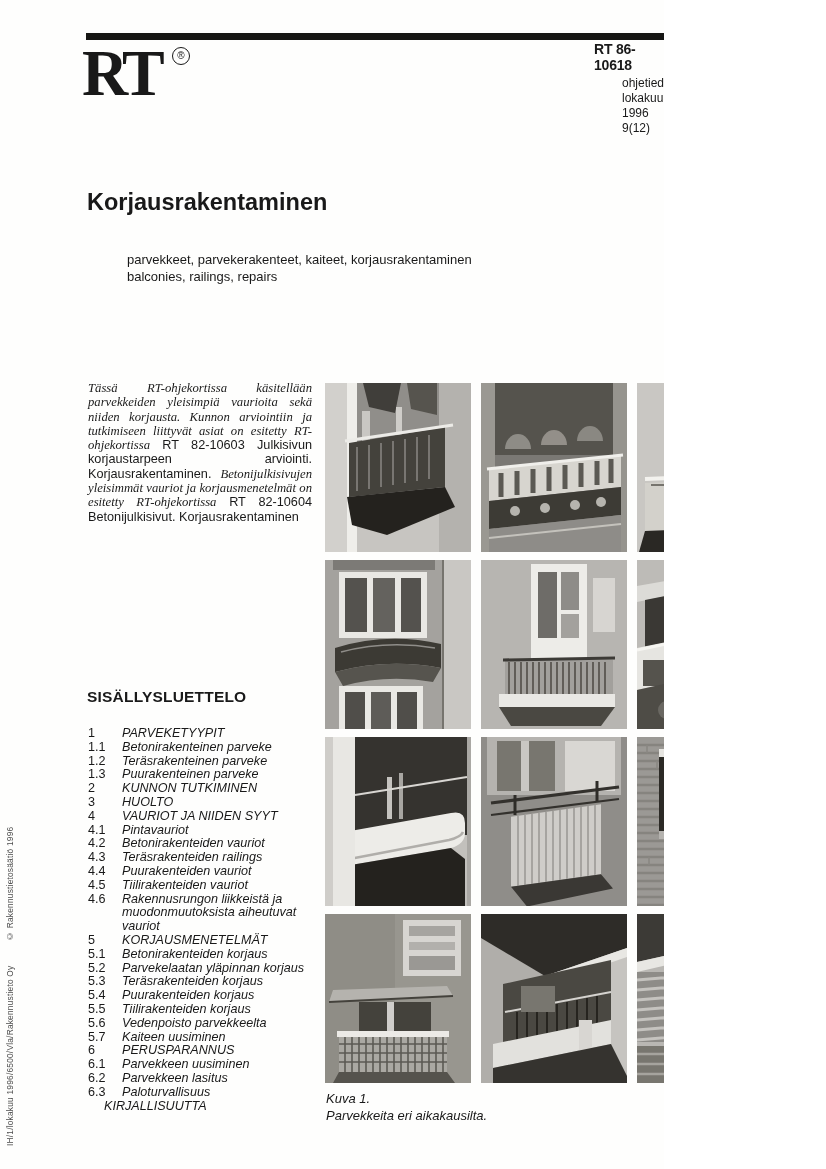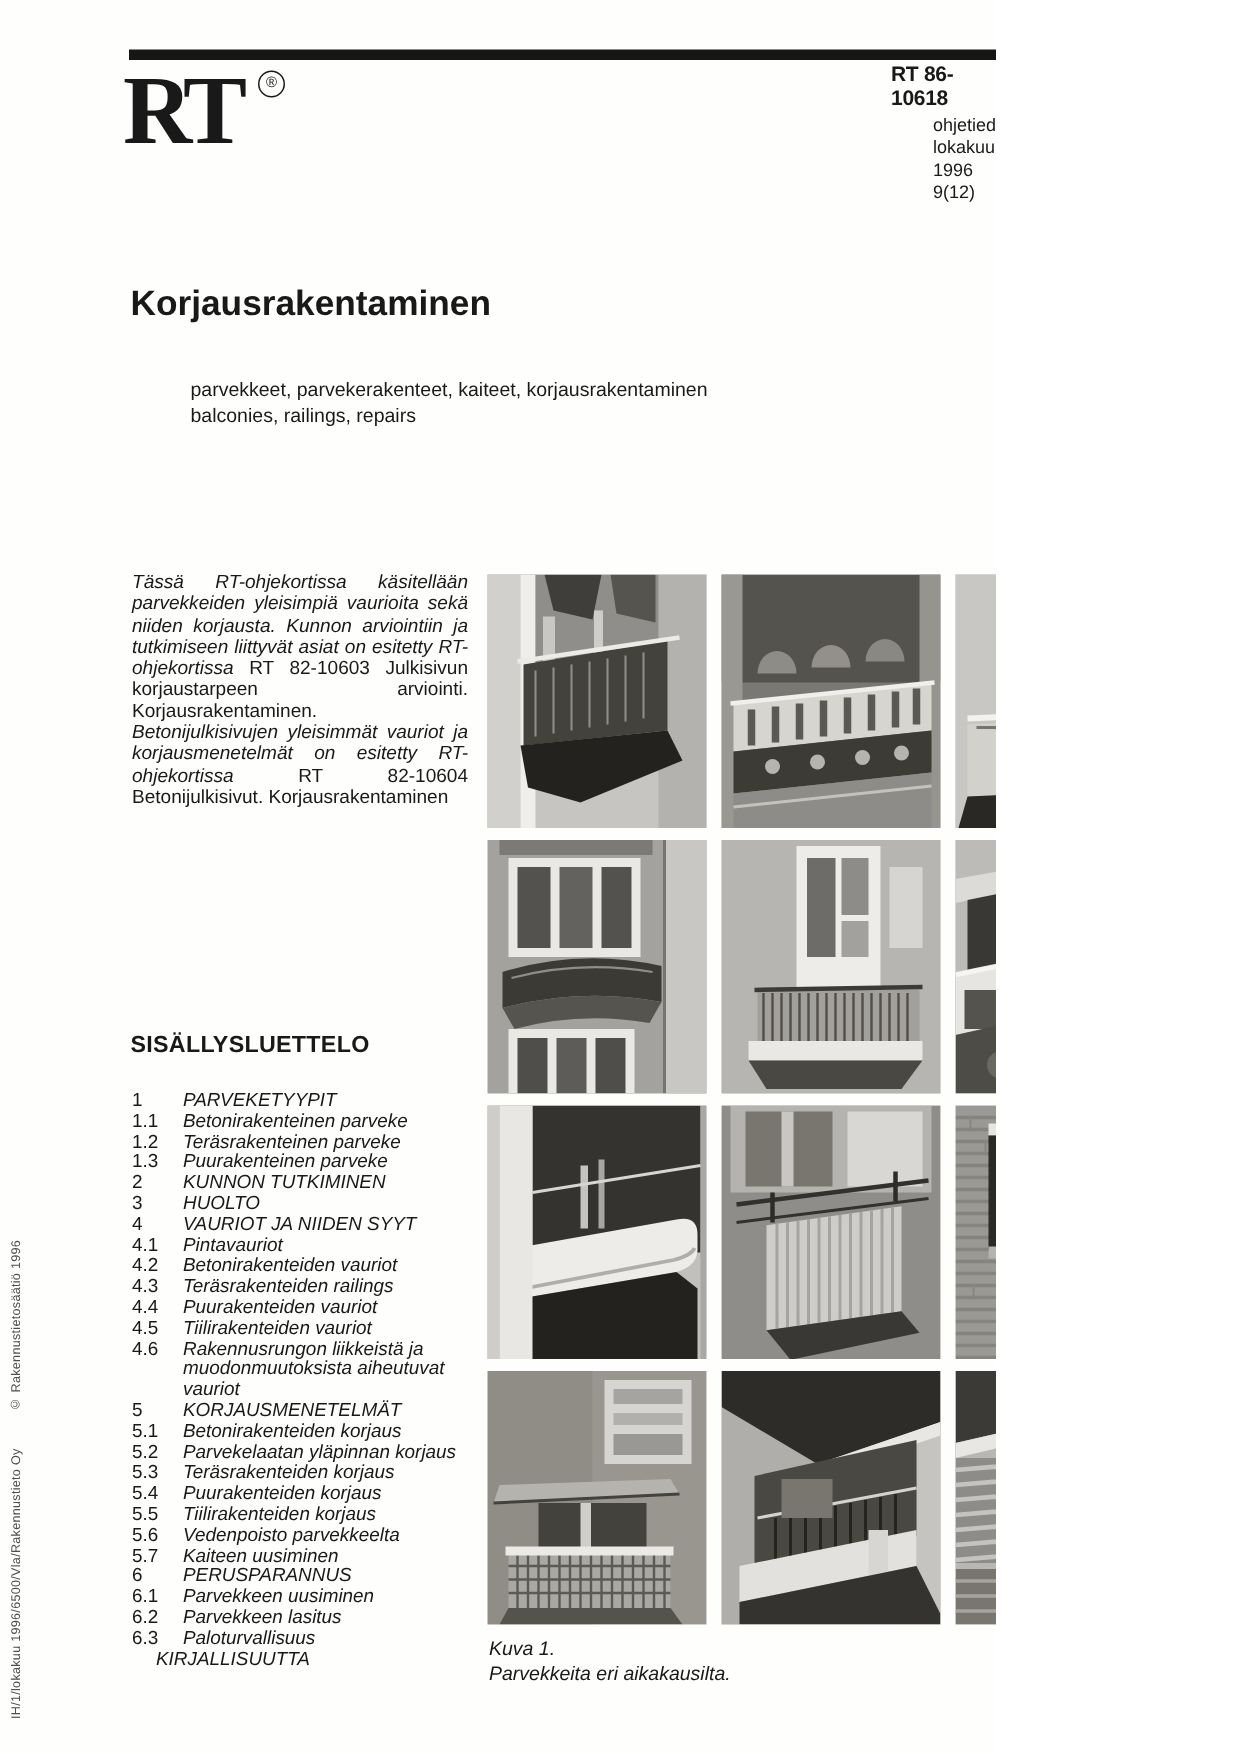--- a/index.html
+++ b/index.html
@@ -15,21 +15,21 @@
         font-weight:400;letter-spacing:0;}
 
   .docnum{position:absolute;left:594px;top:41px;font-size:14px;font-weight:700;letter-spacing:-0.2px;}
   .docmeta{position:absolute;left:622px;top:76px;font-size:12px;line-height:15px;}
 
   .title{position:absolute;left:87px;top:189px;font-size:23.5px;line-height:26px;font-weight:700;}
   .keywords{position:absolute;left:87px;top:251px;font-size:13px;line-height:17px;margin-left:40px;}
 
   .intro{position:absolute;left:88px;top:381px;width:224px;font-size:12.7px;line-height:14.3px;
          text-align:justify;}
-  .intro .it{font-style:italic;}
+  .intro .it{font-style:italic;font-family:Liberation Serif, serif;}
 
   .toc-heading{position:absolute;left:87px;top:688px;font-size:15.5px;font-weight:700;letter-spacing:0.2px;}
   .toc-list{position:absolute;left:88px;top:727px;width:226px;font-size:12.6px;line-height:13.8px;}
   .toc-row{display:flex;}
   .toc-num{flex:0 0 34px;}
   .toc-label{flex:1 1 auto;white-space:pre-line;font-style:italic;}
   .toc-row-full .toc-label{margin-left:16px;}
 
   .photo-grid{position:absolute;left:325px;top:383px;width:458px;display:grid;
               grid-template-columns:repeat(3,146px);grid-auto-rows:169px;column-gap:10px;row-gap:8px;}

